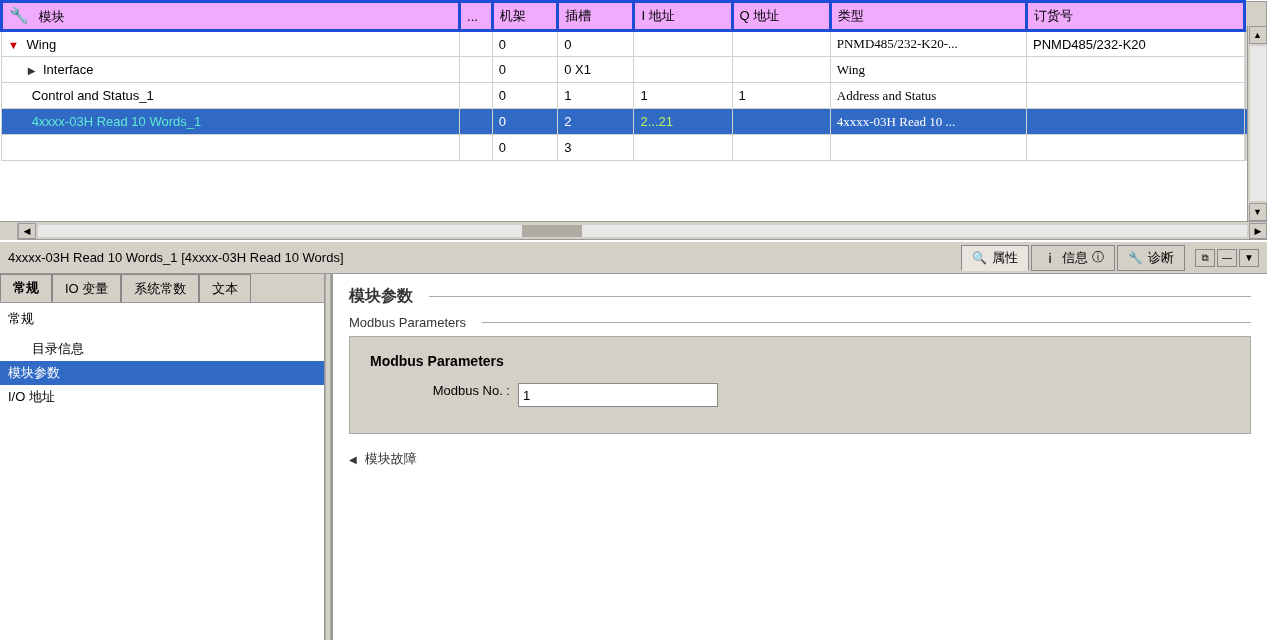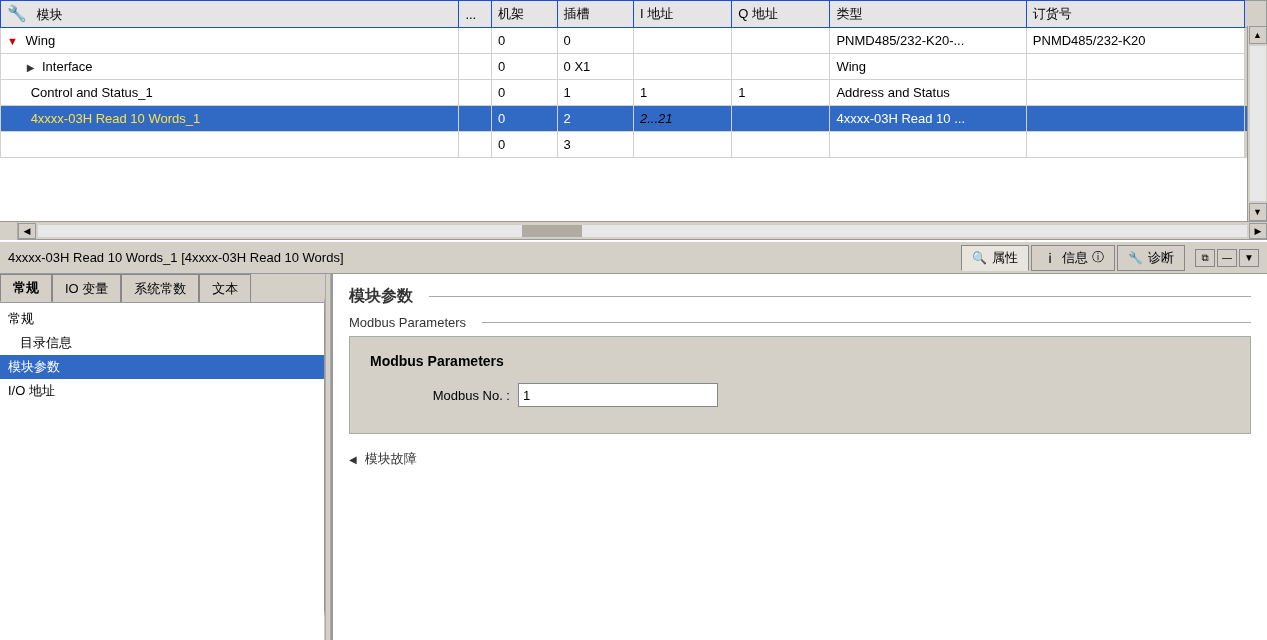--- a/index.html
+++ b/index.html
@@ -24,49 +24,49 @@
       position: relative;
     }
 
     table.main-table {
       width: 100%;
       border-collapse: collapse;
       table-layout: fixed;
     }
 
     table.main-table th {
-      background: #e5e5e5;
-      border: 1px solid #1d4ed8;
+      background: #f0abfc;
+      border: 3px solid #1d4ed8;
       padding: 3px 6px;
       font-weight: normal;
       text-align: left;
       font-size: 13px;
       height: 26px;
     }
 
     table.main-table td {
       border: 1px solid #d0d0d0;
       padding: 3px 6px;
       height: 26px;
       font-size: 13px;
       background: #ffffff;
     }
 
     table.main-table tr.highlighted td {
       background: #316ac5;
-      color: #fde047;
+      color: #5eead4;
     }
 
     .col-module { width: 420px; }
     .col-dots { width: 30px; }
     .col-rack { width: 60px; }
     .col-slot { width: 70px; }
     .col-iaddr { width: 90px; }
     .col-qaddr { width: 90px; }
-    .col-type { width: 180px; }
+    .col-type { width: 180px; font-family: Liberation Serif, serif; }
     .col-order { width: 200px; }
 
     .scroll-v {
       position: absolute;
       right: 0;
       top: 0;
       width: 20px;
       height: 100%;
       background: #d4d0c8;
       display: flex;
@@ -205,21 +205,20 @@
       background: #d4d0c8;
     }
 
     
     .left-sidebar {
       width: 325px;
       background: #d4d0c8;
       border-right: 1px solid #999;
       display: flex;
       flex-direction: column;
-      border-radius: 31px;
     }
 
     .top-tabs {
       display: flex;
       background: #d4d0c8;
       border-bottom: 1px solid #999;
     }
 
     .top-tab {
       padding: 4px 12px;
@@ -251,21 +250,22 @@
       cursor: pointer;
       font-size: 13px;
     }
 
     .nav-item.selected {
       background: #316ac5;
       color: #ffffff;
     }
 
     .nav-item.indent1 {
-      padding-left: 20px;
+      padding-left: 32px;
+      margin-top: 6px;
     }
 
     
     .right-content {
       flex: 1;
       background: #ffffff;
       padding: 12px 16px;
       overflow-y: auto;
       border-left: 2px solid #999;
     }
@@ -315,21 +315,21 @@
     }
 
     .modbus-box-title {
       font-size: 14px;
       font-weight: bold;
       margin-bottom: 14px;
     }
 
     .form-row {
       display: flex;
-      align-items: center;
+      align-items: flex-start;
       margin-bottom: 10px;
     }
 
     .form-label {
       width: 140px;
       text-align: right;
       margin-right: 8px;
       font-size: 13px;
     }
 
@@ -421,21 +421,21 @@
         </tr>
 
         <tr class="highlighted">
           <td class="col-module">
             <span style="width:20px; display:inline-block;"></span>
             <span>4xxxx-03H Read 10 Words_1</span>
           </td>
           <td class="col-dots"></td>
           <td class="col-rack" style="background:#316ac5;color:#fff;">0</td>
           <td class="col-slot" style="background:#316ac5;color:#fff;">2</td>
-          <td class="col-iaddr" style="background:#316ac5;color:#000000;font-style:italic;">2...21</td>
+          <td class="col-iaddr" style="background:#316ac5;color:#bef264;">2...21</td>
           <td class="col-qaddr" style="background:#316ac5;color:#fff;"></td>
           <td class="col-type" style="background:#316ac5;color:#fff;">4xxxx-03H Read 10 ...</td>
           <td class="col-order" style="background:#316ac5;color:#fff;"></td>
           <td style="width:20px; background:#316ac5;"></td>
         </tr>
 
         <tr>
           <td class="col-module"></td>
           <td class="col-dots"></td>
           <td class="col-rack">0</td>

